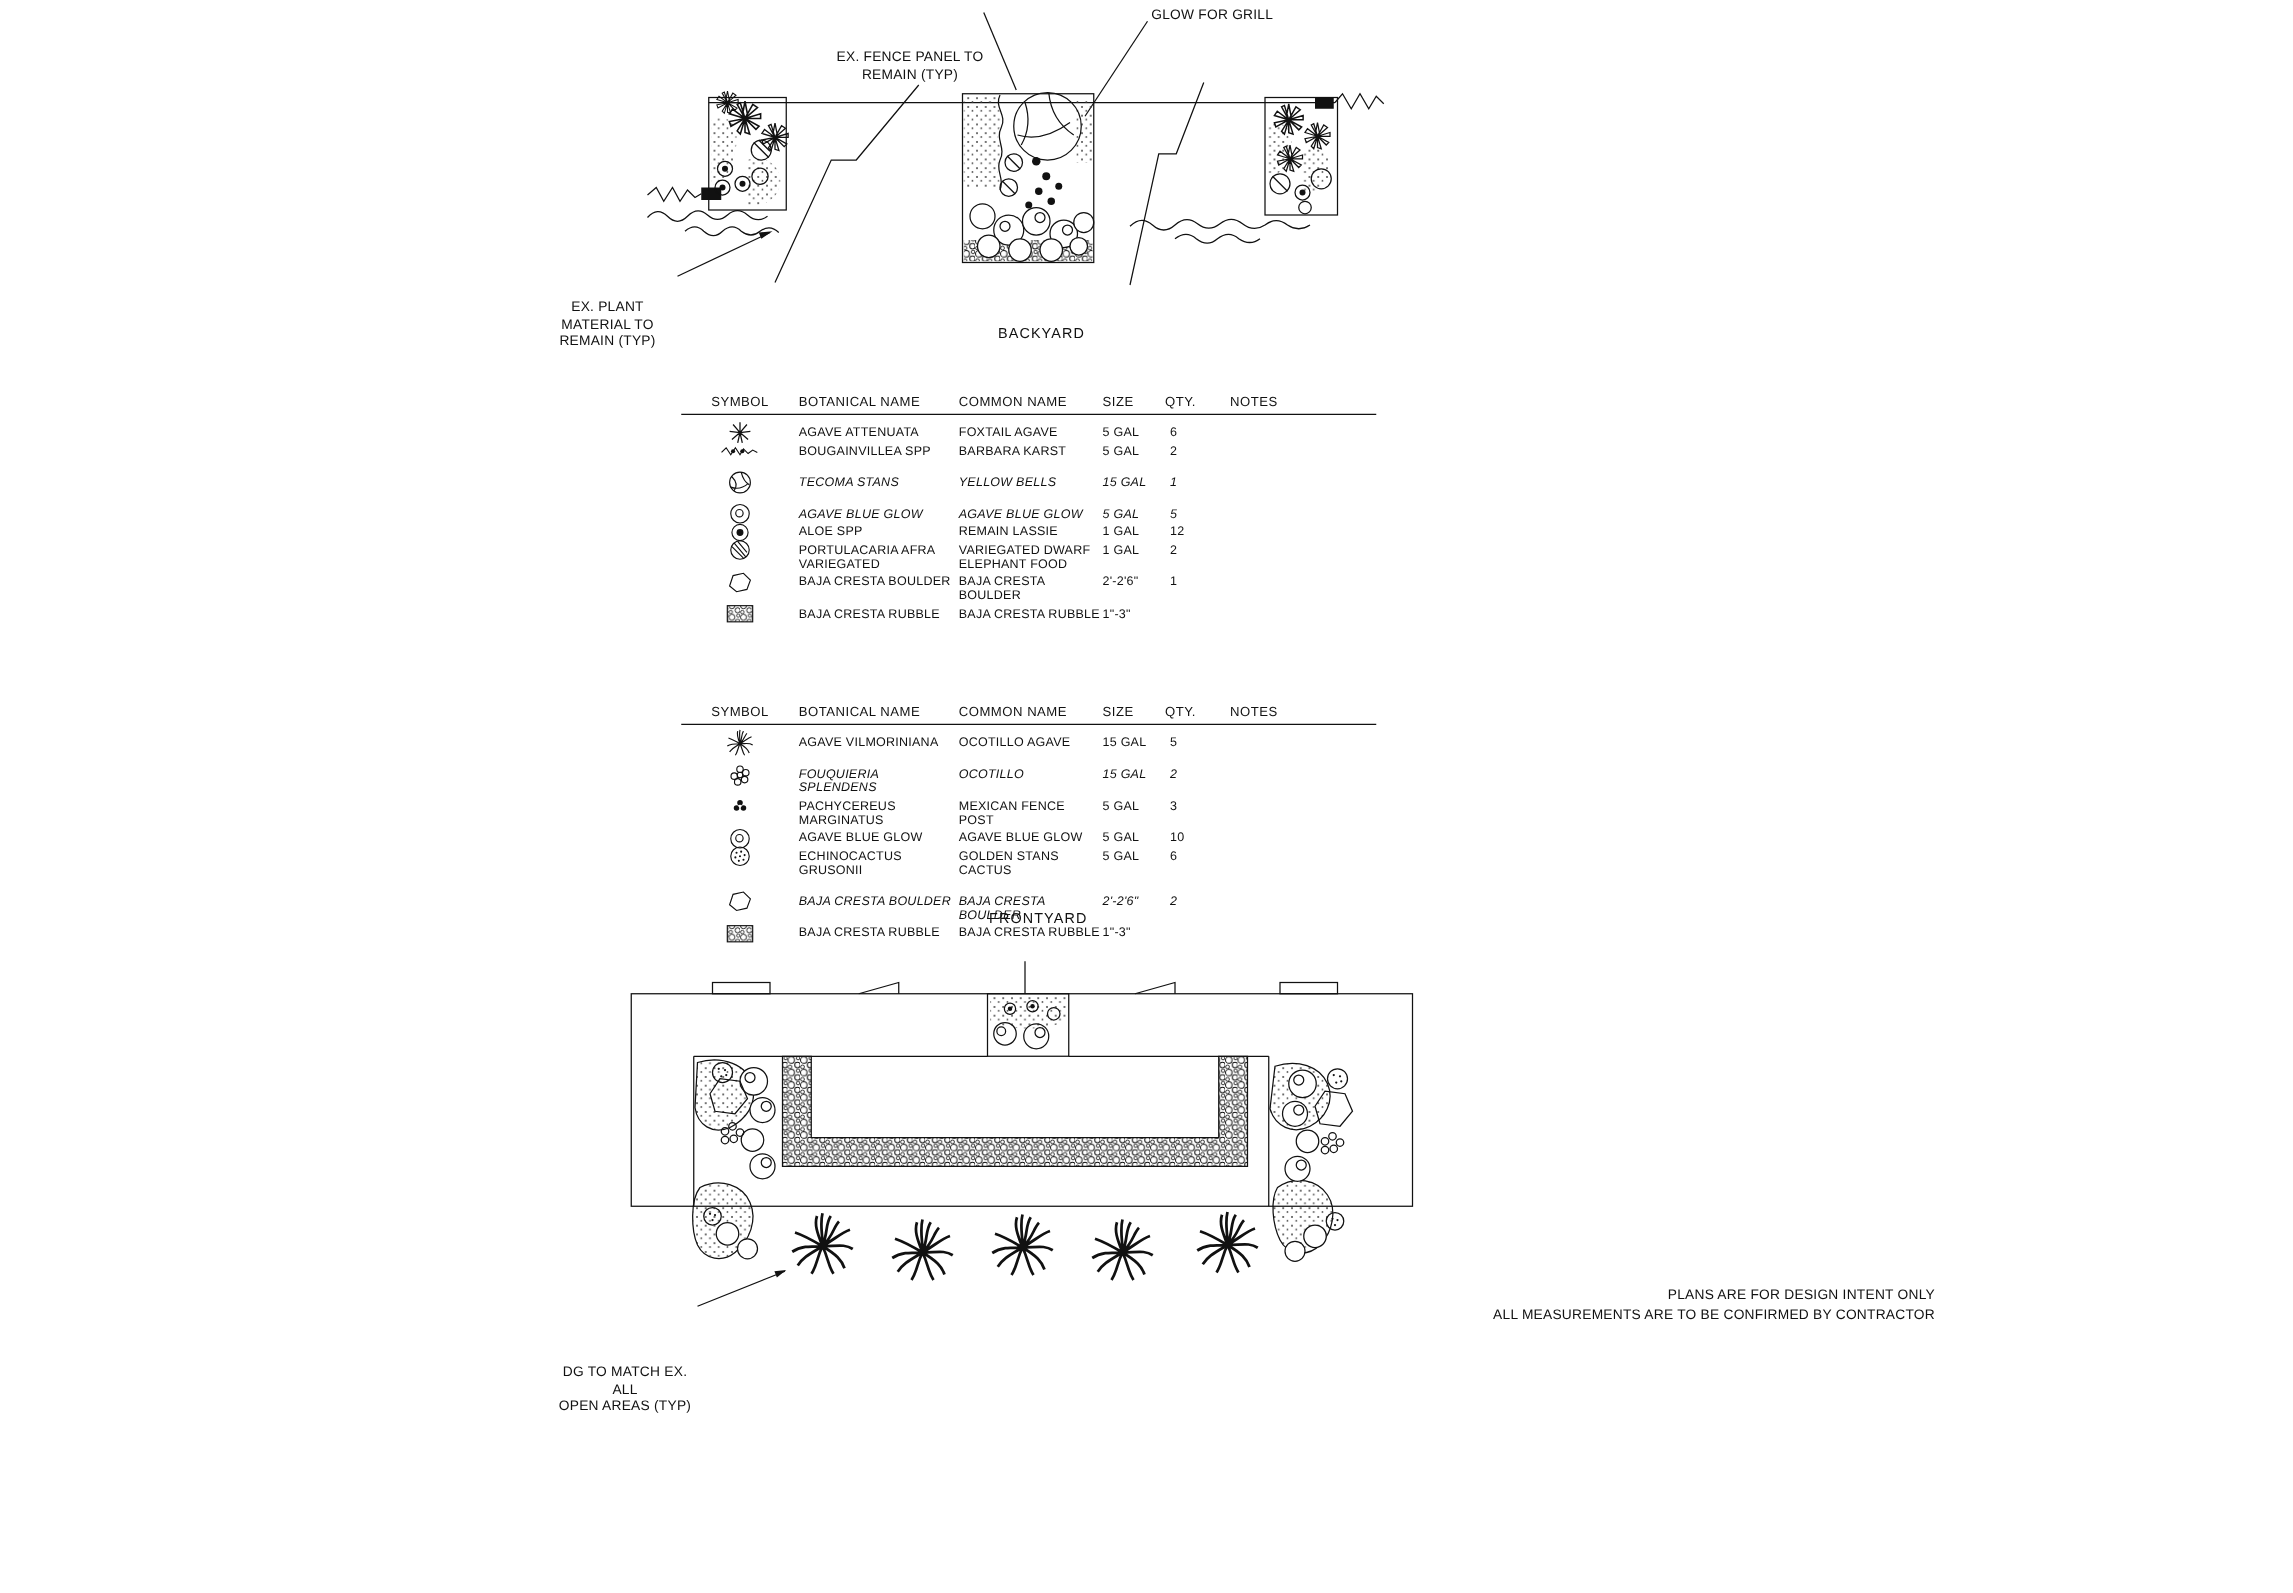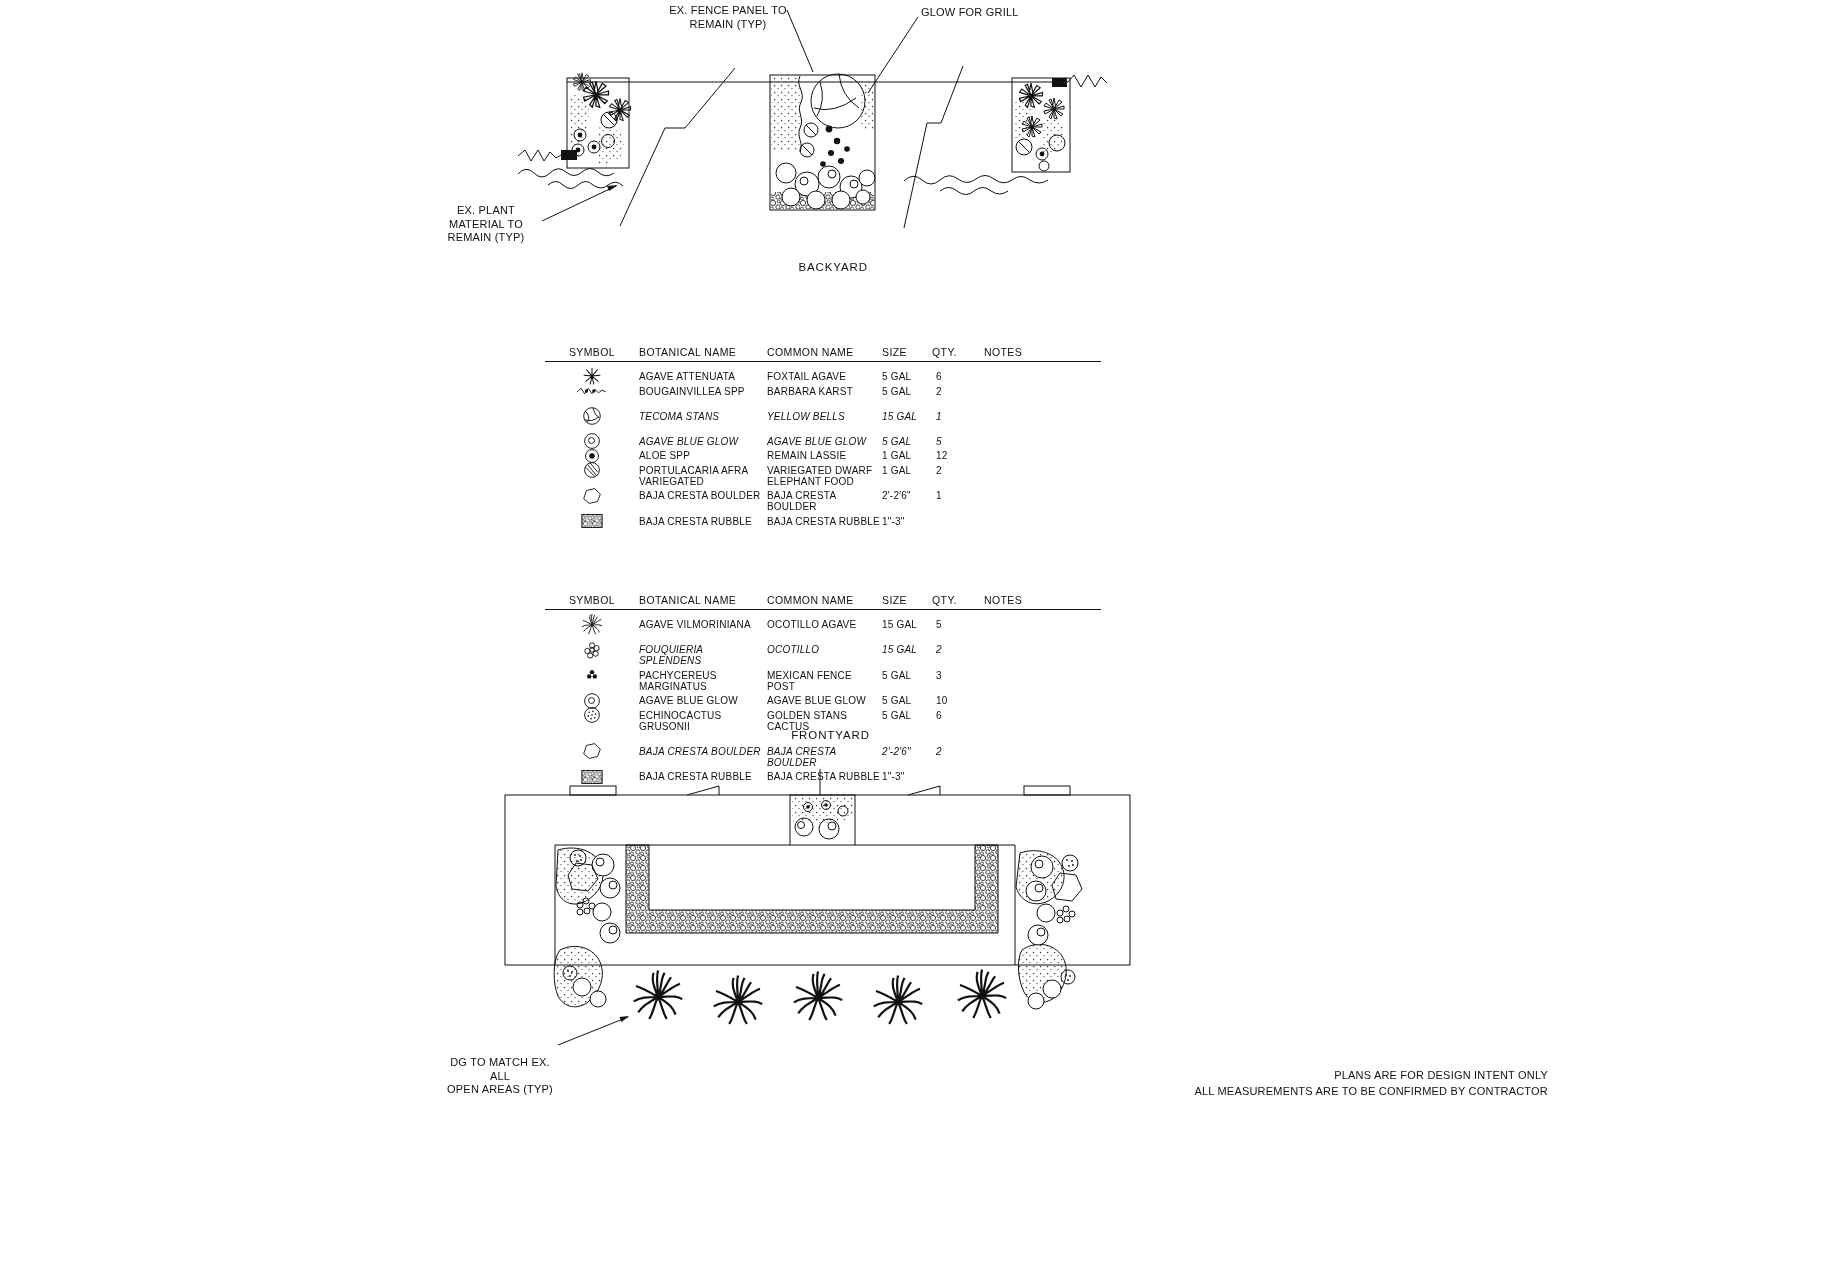--- a/index.html
+++ b/index.html
@@ -1,32 +1,32 @@
 <!DOCTYPE html>
 <html><head>
 <meta charset="utf-8">
 <style>
   html,body{margin:0;padding:0;background:#fff;}
   .sheet{position:relative;width:1834px;height:1274px;background:#fff;font-family:"Liberation Sans",sans-serif;color:#111;overflow:hidden;}
   .anno{position:absolute;font-size:11px;line-height:13.5px;letter-spacing:0.2px;white-space:nowrap;color:#111;}
-  .anno.block{white-space:normal;text-align:center;}
+  .anno.block{white-space:normal;text-align:center;margin-top:36px;}
   .plan-label{position:absolute;font-size:11.5px;letter-spacing:0.9px;text-align:right;color:#111;}
   .drawing{position:absolute;overflow:visible;}
   .schedule{position:absolute;width:556px;}
-  .sched-head{display:grid;grid-template-columns:94px 128px 115px 50px 52px 117px;font-size:10.5px;letter-spacing:0.4px;margin-top:30px;}
+  .sched-head{display:grid;grid-template-columns:94px 128px 115px 50px 52px 117px;font-size:10.5px;letter-spacing:0.4px;}
   .hcell.c0{text-align:center;}
   .sched-rule{border-bottom:1.2px solid #111;margin-top:3px;}
   .rows{margin-top:9px;}
   .sched-row{display:grid;grid-template-columns:94px 128px 115px 50px 52px 117px;margin-top:3.5px;}
   .sched-row.gap{margin-top:14px;font-style:italic;}
   .cell{font-size:10px;line-height:11px;letter-spacing:0.2px;}
   .cell.c4{padding-left:4px;}
   .symcell{height:11px;overflow:visible;display:flex;justify-content:center;align-items:center;}
   .symcell svg{width:34px;height:24px;flex:none;}
-  .footer{position:absolute;right:286px;top:1068px;text-align:right;font-size:11px;line-height:15.5px;letter-spacing:0.2px;}
+  .footer{position:absolute;right:286px;top:1029px;text-align:right;font-size:11px;line-height:15.5px;letter-spacing:0.2px;}
 </style>
 </head>
 <body>
 
 <svg width="0" height="0" style="position:absolute" aria-hidden="true">
   <defs>
     <pattern id="stip" width="7" height="7" patternUnits="userSpaceOnUse">
       <circle cx="1.6" cy="1.6" r="0.8" fill="#444"></circle>
       <circle cx="5" cy="4.6" r="0.7" fill="#444"></circle>
     </pattern>

